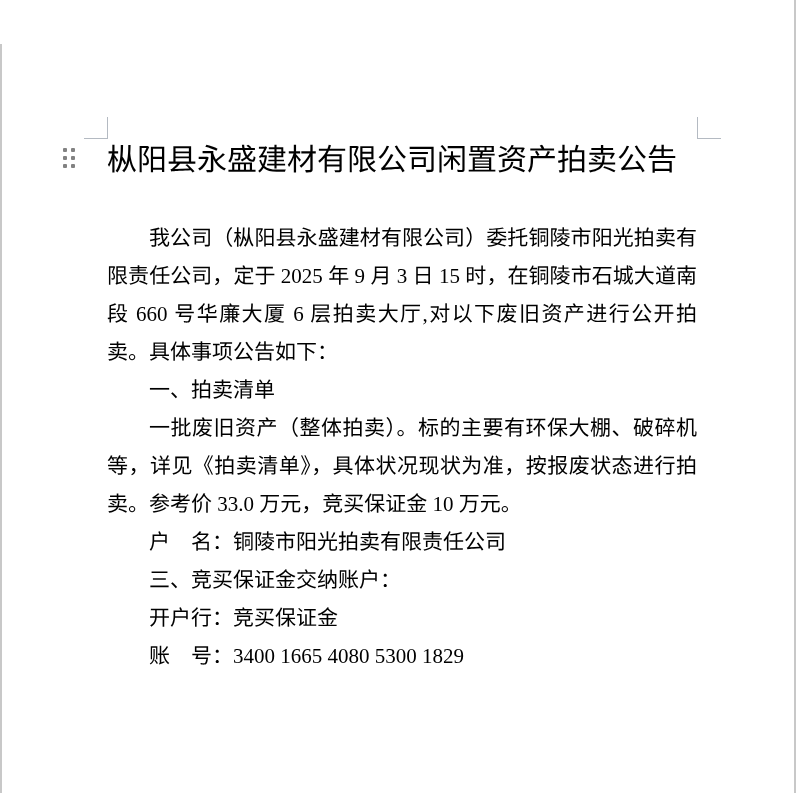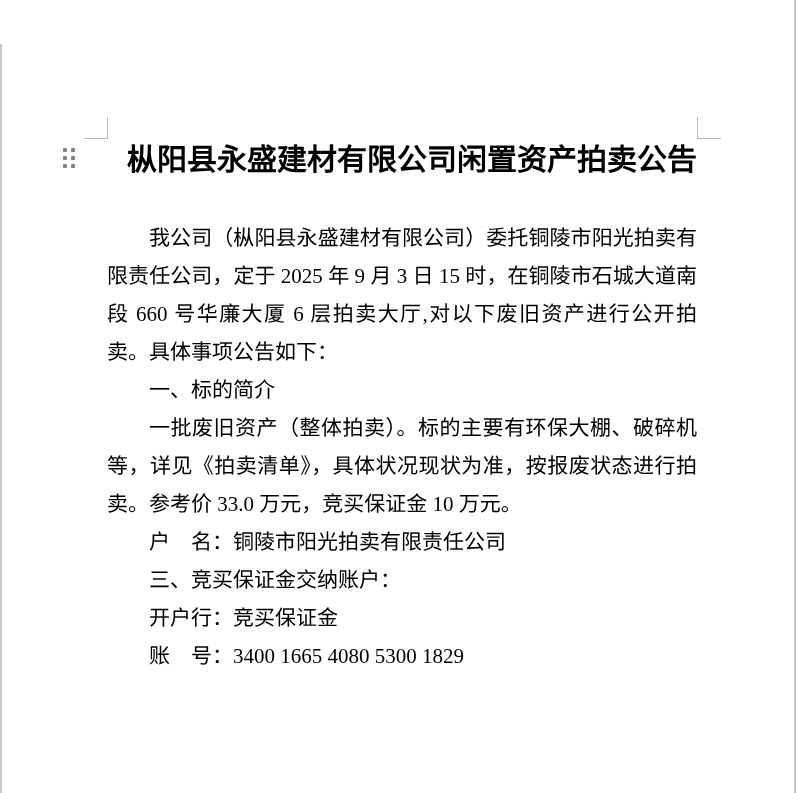--- a/index.html
+++ b/index.html
@@ -24,22 +24,22 @@
   .crop-left{left:84px;border-right:1px solid var(--mark-color);border-bottom:1px solid var(--mark-color);}
   .crop-right{left:697px;border-left:1px solid var(--mark-color);border-bottom:1px solid var(--mark-color);}
   .drag-handle{
     position:absolute;left:63px;top:148px;
     display:grid;grid-template-columns:4px 4px;grid-template-rows:4px 4px 4px;
     gap:4px;cursor:grab;
   }
   .drag-handle i{background:var(--handle-color);display:block;border-radius:1px;}
   .doc-title{
     position:absolute;left:107px;top:139px;width:590px;margin:0;
-    font-size:30px;line-height:42px;font-weight:bold;
-    text-align:right;white-space:nowrap;
+    font-size:30px;line-height:42px;font-weight:normal;
+    text-align:left;white-space:nowrap;
   }
   .doc-body{
     position:absolute;left:107px;top:219px;width:590px;
     font-size:21px;line-height:38px;
   }
   .doc-body p{
     margin:0;text-indent:2em;
     text-align:justify;text-justify:inter-ideograph;
   }
 </style>
@@ -60,21 +60,21 @@
     <i></i>
     <i></i>
     <i></i>
     <i></i>
   </div>
 
   <h1 class="doc-title">枞阳县永盛建材有限公司闲置资产拍卖公告</h1>
 
   <div class="doc-body">
       <p>我公司（枞阳县永盛建材有限公司）委托铜陵市阳光拍卖有限责任公司，定于 2025 年 9 月 3 日 15 时，在铜陵市石城大道南段 660 号华廉大厦 6 层拍卖大厅,对以下废旧资产进行公开拍卖。具体事项公告如下：</p>
-      <p>一、标的简介</p>
+      <p>一、拍卖清单</p>
       <p>一批废旧资产（整体拍卖）。标的主要有环保大棚、破碎机等，详见《拍卖清单》，具体状况现状为准，按报废状态进行拍卖。参考价 33.0 万元，竞买保证金 10 万元。</p>
       <p>户　名：铜陵市阳光拍卖有限责任公司</p>
       <p>三、竞买保证金交纳账户：</p>
       <p>开户行：竞买保证金</p>
       <p>账　号：3400 1665 4080 5300 1829</p>
     </div>
 
 </div>
 
 </body></html>

